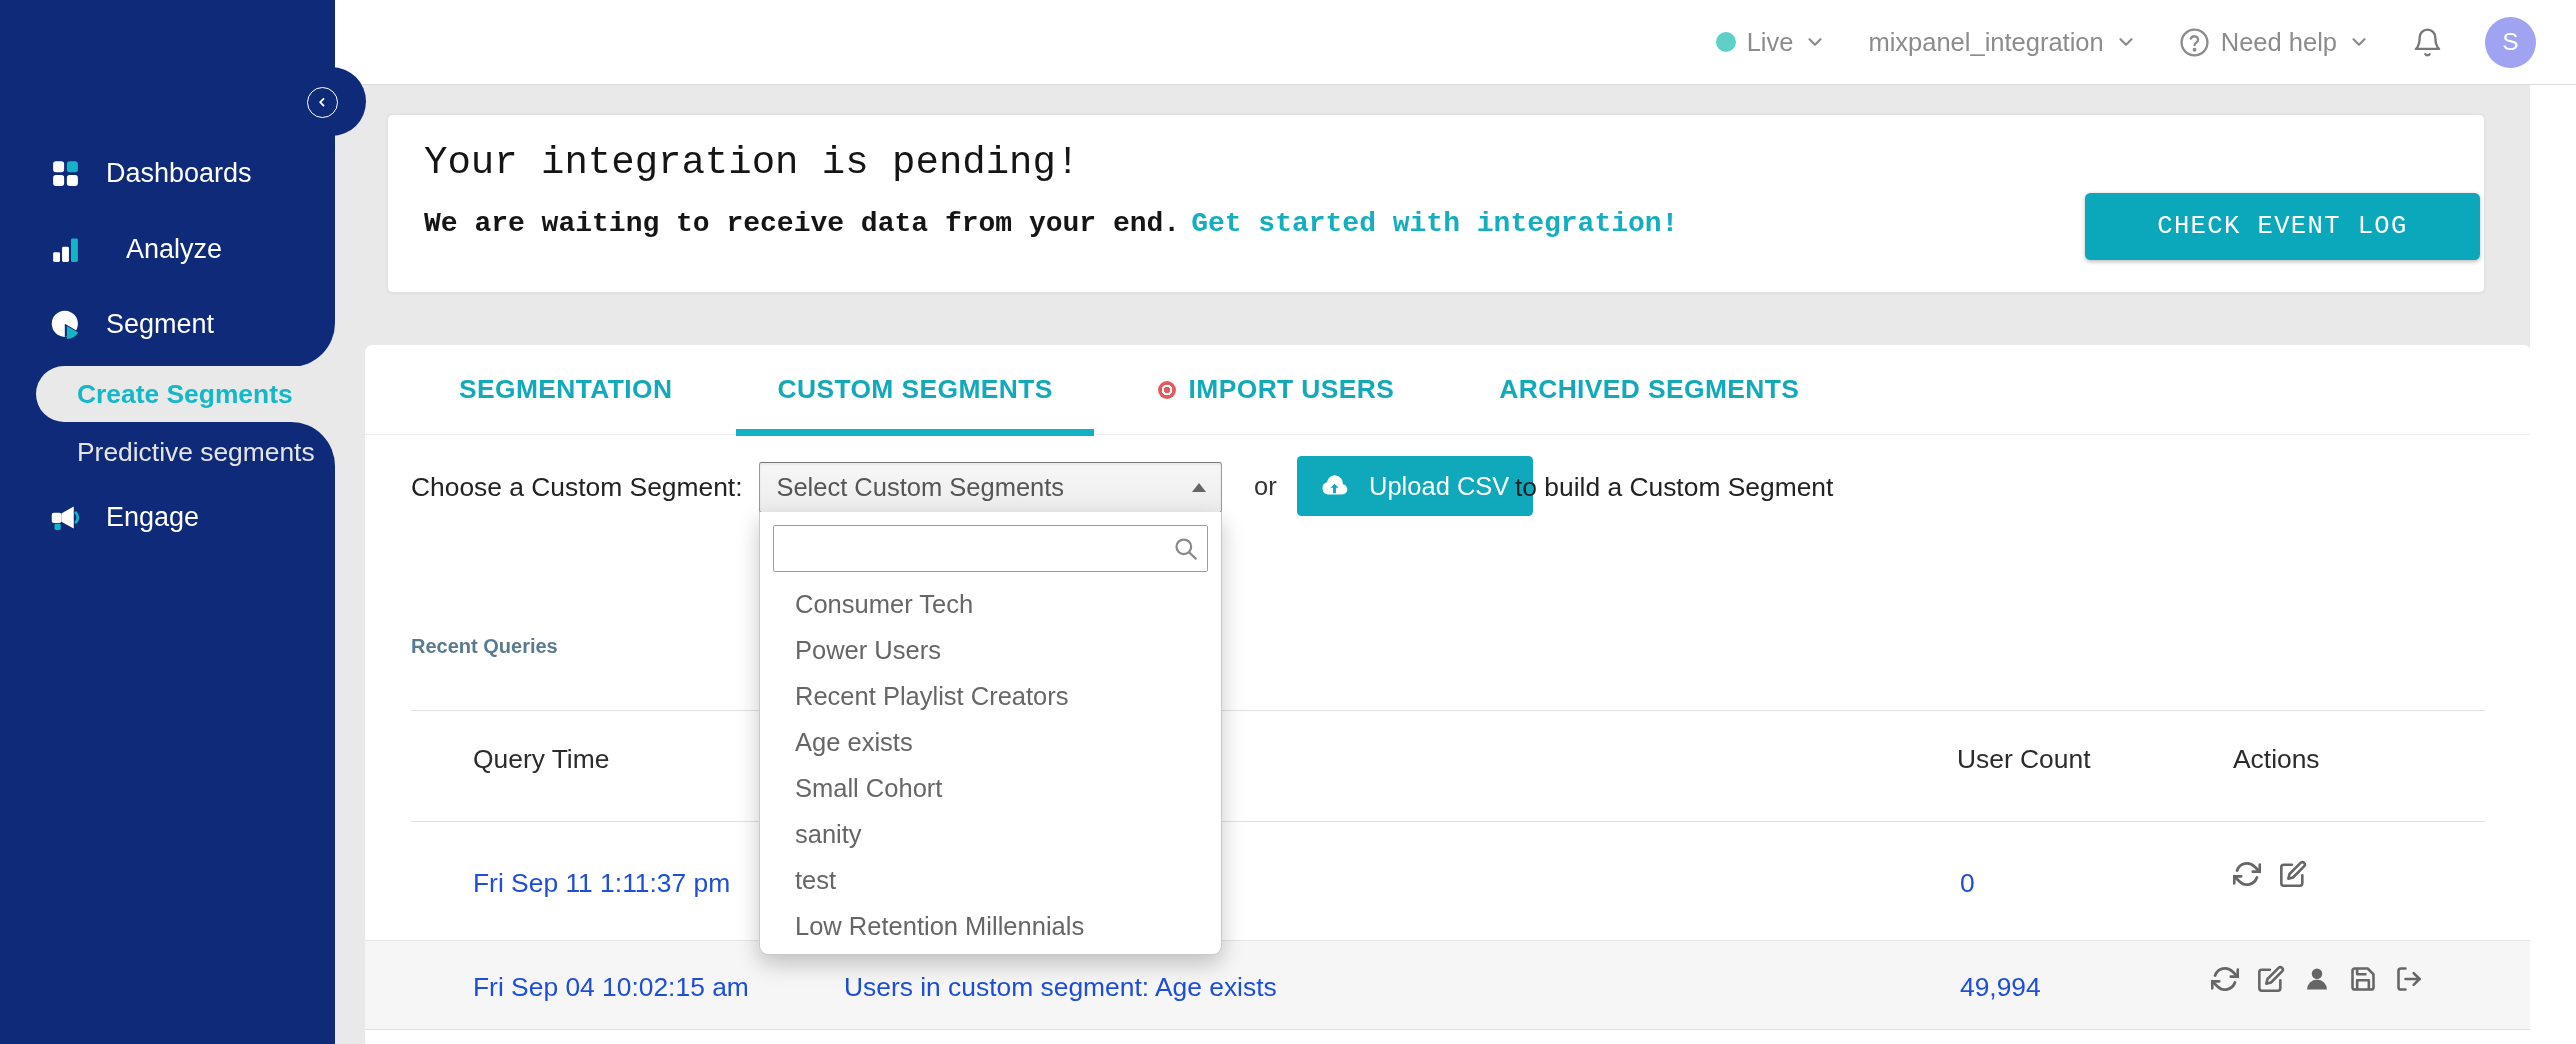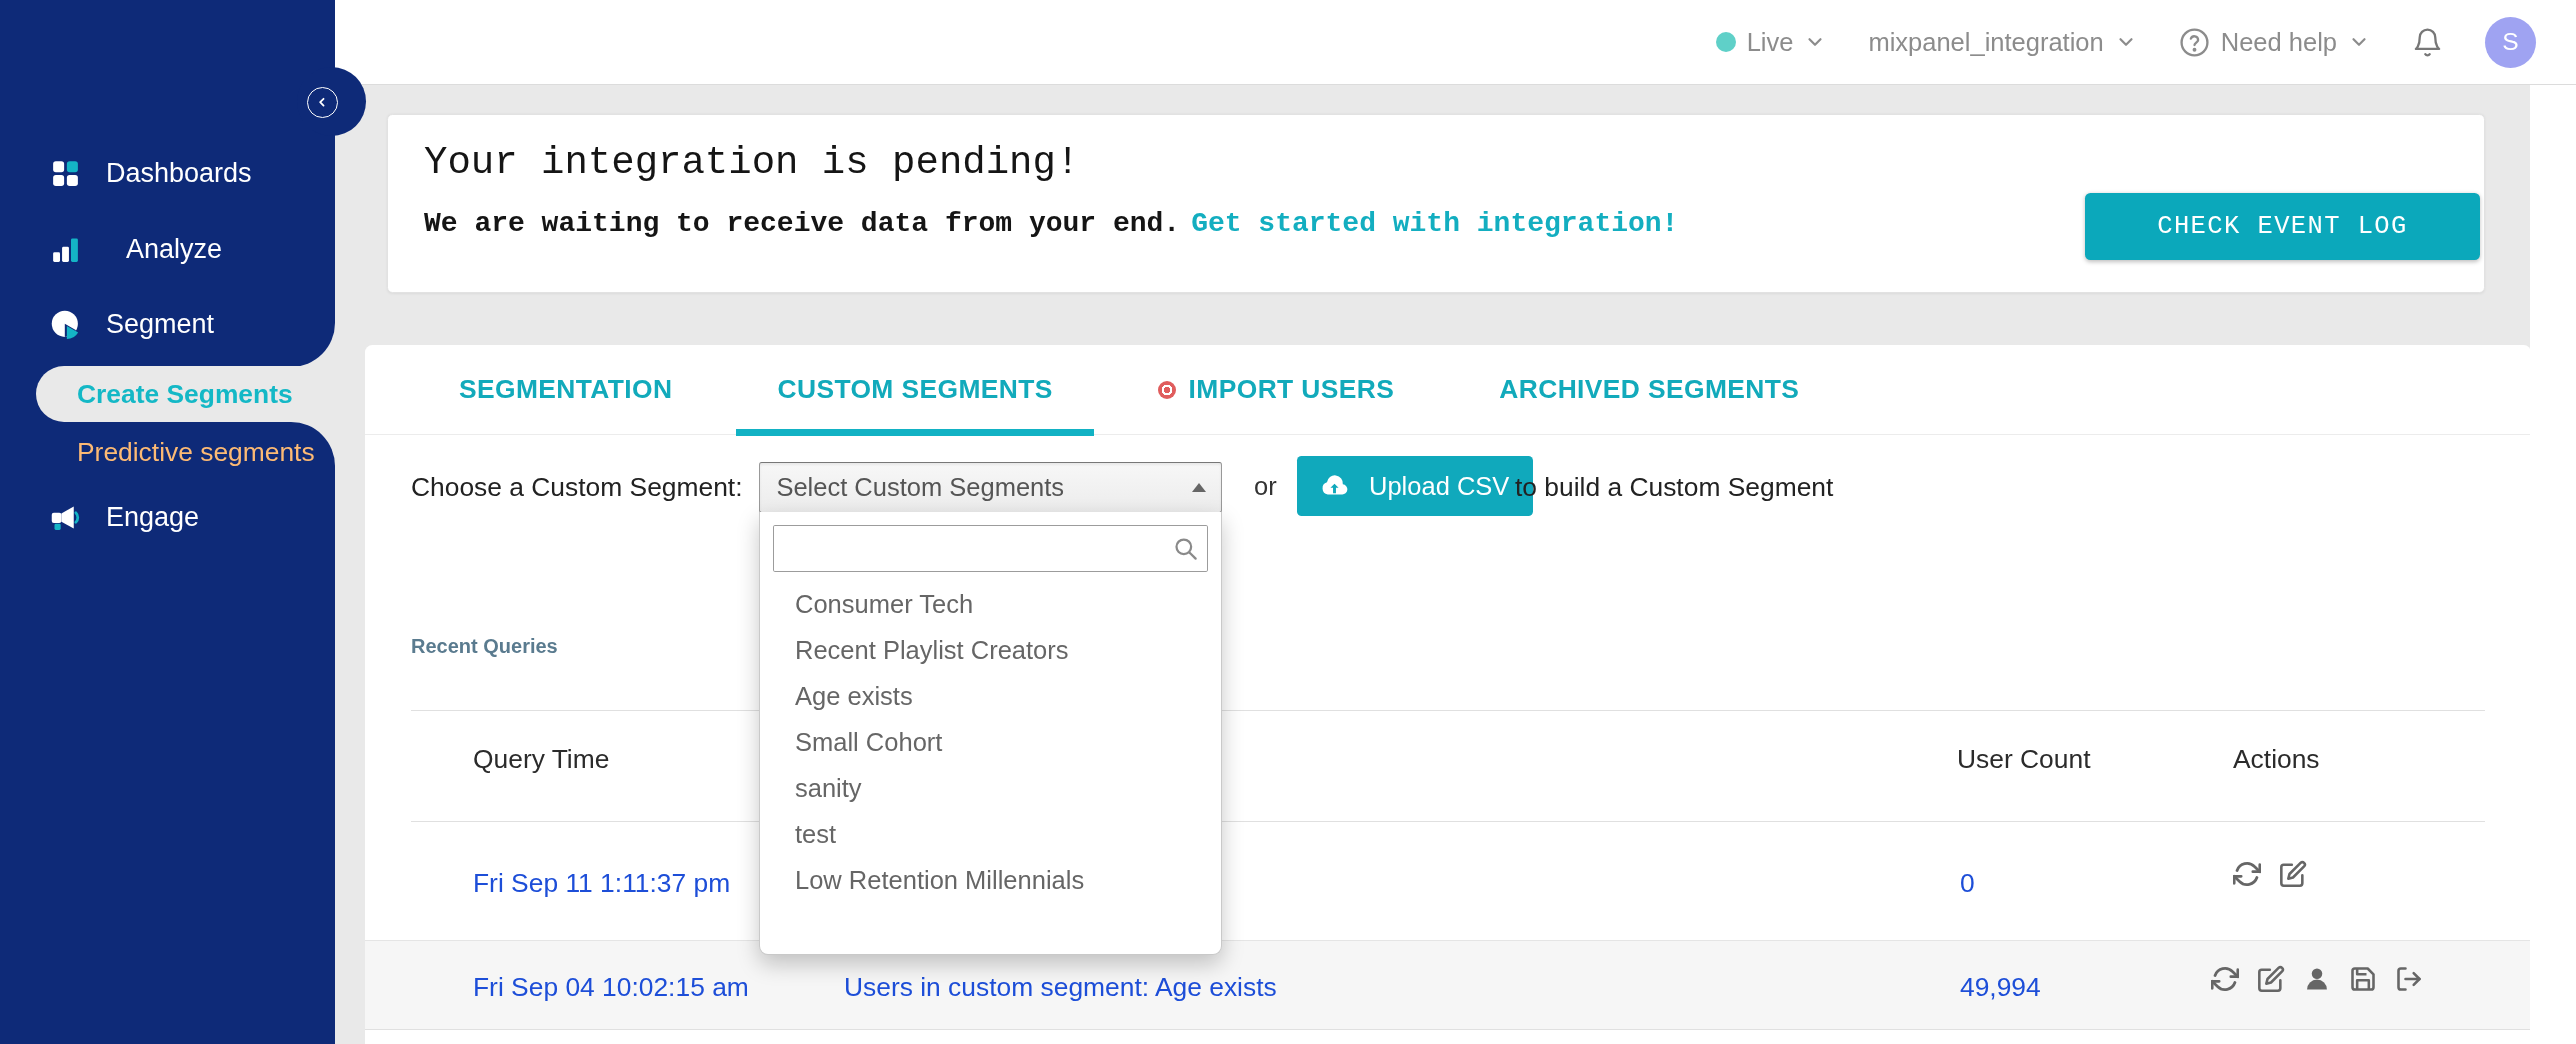--- a/index.html
+++ b/index.html
@@ -43,21 +43,21 @@
   .scoop::before { content:""; display:block; width:100%; height:100%; background:#0e2a78; }
   .scoop-top { top:323px; } .scoop-top::before { border-bottom-right-radius:44px; }
   .scoop-bottom { top:422px; } .scoop-bottom::before { border-top-right-radius:44px; }
   .pill {
     position:absolute; left:36px; right:0; top:366px; height:56px; background:#e9e9e9;
     border-radius:28px 0 0 28px; display:flex; align-items:center; padding-left:41px;
     color:#14b8c6; font-size:26.4px; font-weight:700; cursor:pointer;
   }
   .subitem {
     position:absolute; left:0; right:0; top:428px; height:49px; display:flex; align-items:center;
-    padding-left:77px; color:#fdba74; font-size:26.4px; cursor:pointer;
+    padding-left:77px; color:#e5e5e5; font-size:26.4px; cursor:pointer;
   }
 
   
   .banner {
     position:absolute; left:387px; top:114px; width:2098px; height:179px; background:#fff;
     border:0.9px solid #e2e2e2; border-radius:5.5px; box-shadow:0 0.9px 2.7px rgba(0,0,0,.06); z-index:3;font-family:Liberation Mono, monospace;
   }
   .banner-title { position:absolute; left:36px; top:25.5px; font-size:39px; color:#151515; }
   .banner-msg { position:absolute; left:36px; top:93px; font-size:28px; font-weight:700; color:#151515; display:flex; gap:11px; }
   .banner-link { color:#13aec0; cursor:pointer; }
@@ -284,20 +284,21 @@
 
     <div class="dropdown">
       <div class="search-wrap">
         <input type="text" style="">
         <svg class="search-ic" viewBox="0 0 24 24" fill="none" stroke="#8a8a8a" stroke-width="2" stroke-linecap="round">
             <circle cx="10.5" cy="10.5" r="6.5"></circle>
             <line x1="15.5" y1="15.5" x2="21" y2="21"></line>
           </svg>
       </div>
       <div class="dd-option">Consumer Tech</div>
+      <div class="dd-option">Power Users</div>
       <div class="dd-option">Recent Playlist Creators</div>
       <div class="dd-option">Age exists</div>
       <div class="dd-option">Small Cohort</div>
       <div class="dd-option">sanity</div>
       <div class="dd-option">test</div>
       <div class="dd-option">Low Retention Millennials</div>
     </div>
   </main>
 
   <aside class="sidebar">

